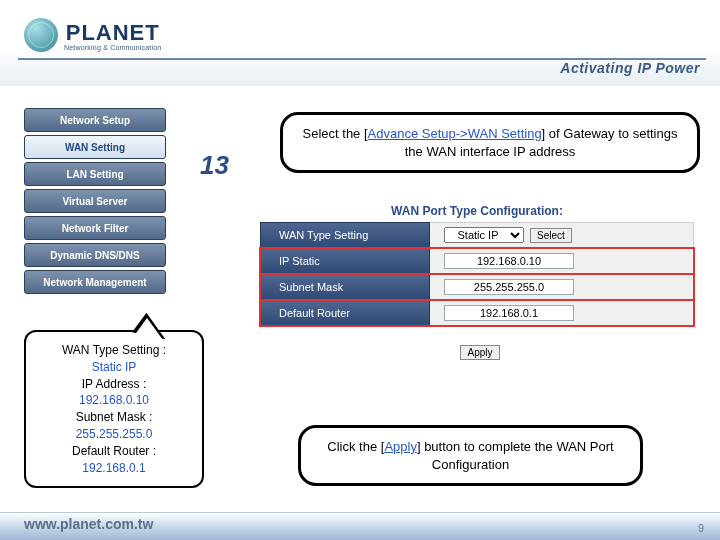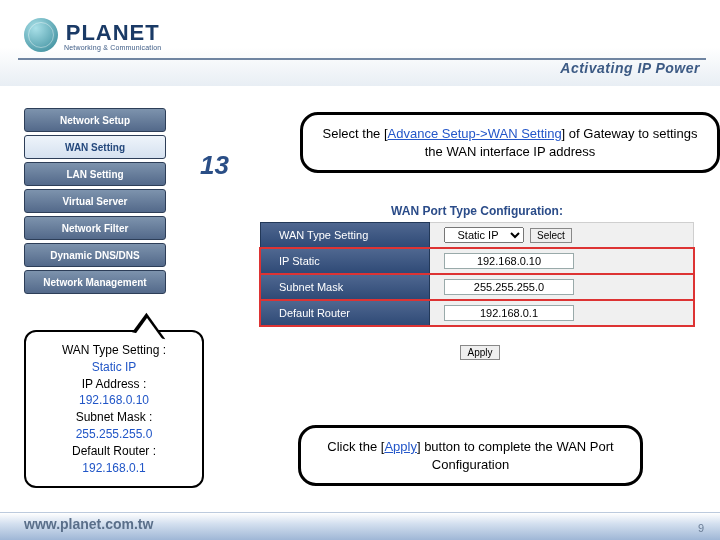--- a/index.html
+++ b/index.html
@@ -124,21 +124,20 @@
     background: #fff;
     border: 3px solid #000;
     border-radius: 18px;
     padding: 10px 14px;
     font-size: 13px;
     line-height: 1.35;
   }
   .callout-top {
     left: 280px; top: 112px;
     width: 420px;
-    margin-left: 20px;
   }
   .callout-bot {
     left: 298px; top: 425px;
     width: 345px;
   }
   .link-like {
     color: #2356c9;
     text-decoration: underline;
   }
 

